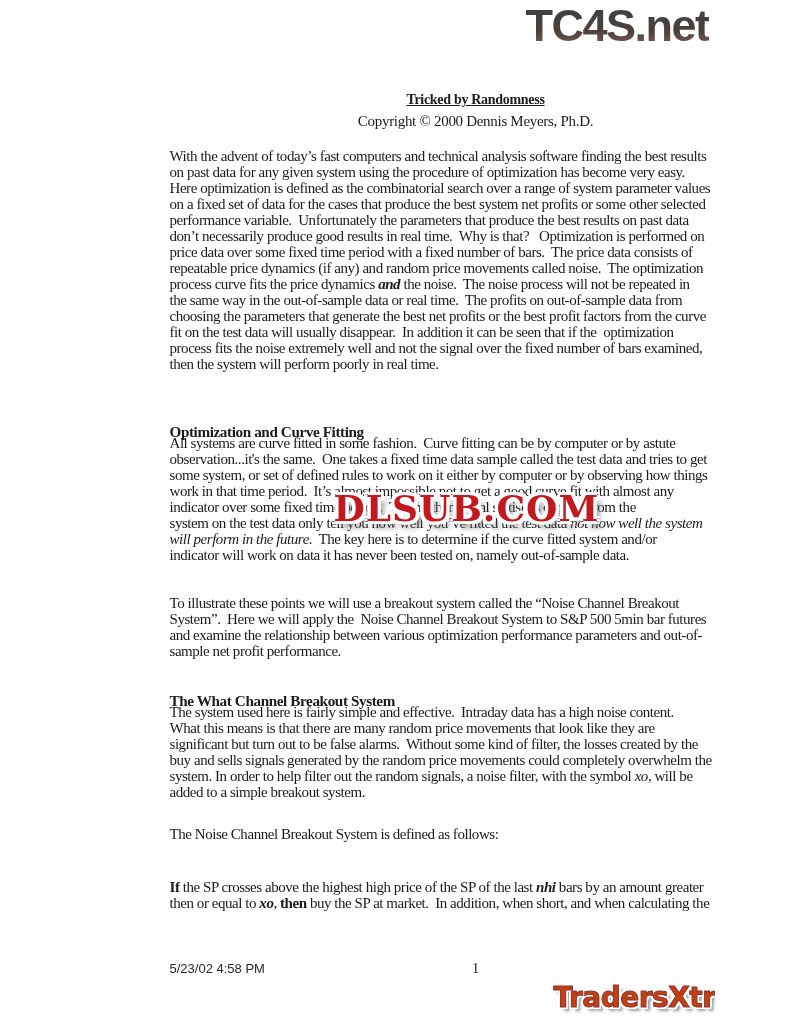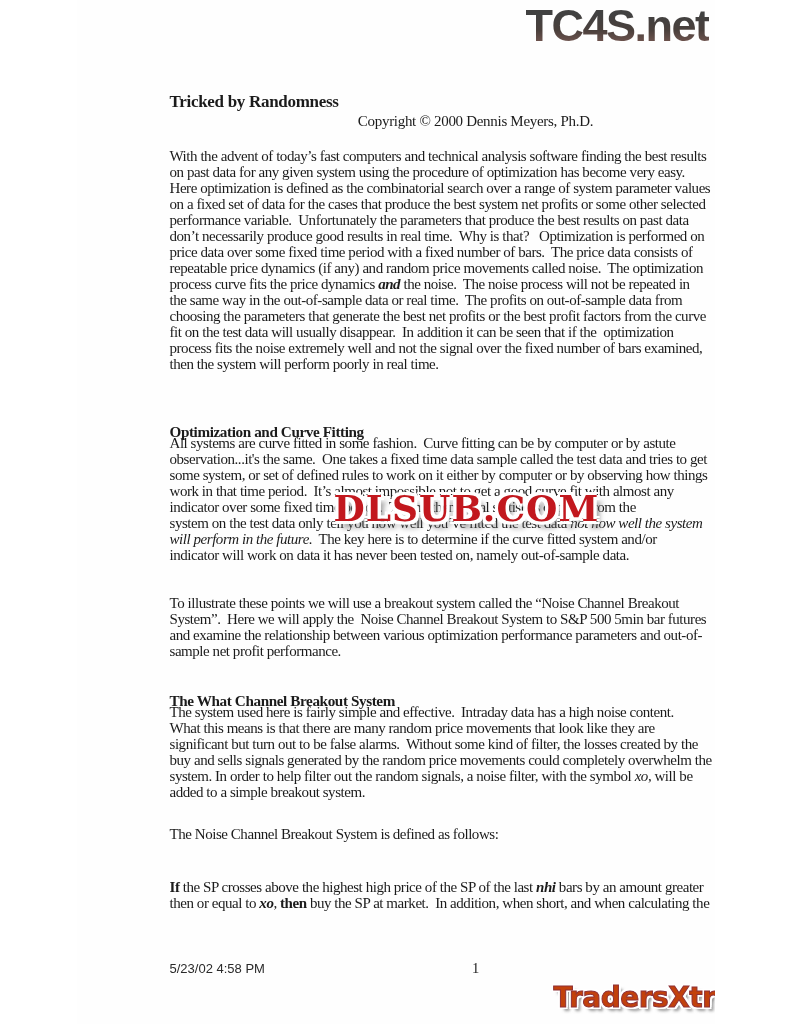--- a/index.html
+++ b/index.html
@@ -12,21 +12,21 @@
   .body-text {
     position:absolute; left:93px; width:650px;
     font-size:15px; line-height:16px; letter-spacing:-0.45px;
     white-space:pre-wrap;
   }
   .sb { font-weight:bold; }
   .si { font-style:italic; }
   
   .doc-title {
     position:absolute; left:93px; width:612px; top:92px;
-    font-size:17px; font-weight:bold; letter-spacing:-0.3px;
+    text-align:center; font-size:14px; font-weight:bold; letter-spacing:-0.3px;text-decoration:underline;
   }
   .doc-copyright {
     position:absolute; left:93px; width:612px; top:113px;
     text-align:center; font-size:15px; letter-spacing:-0.3px;
   }
   .section-heading {
     position:absolute; left:93px; width:650px;
     font-size:15.2px; font-weight:bold; letter-spacing:-0.4px;margin-top:8px;
   }
   .rule-heading {

